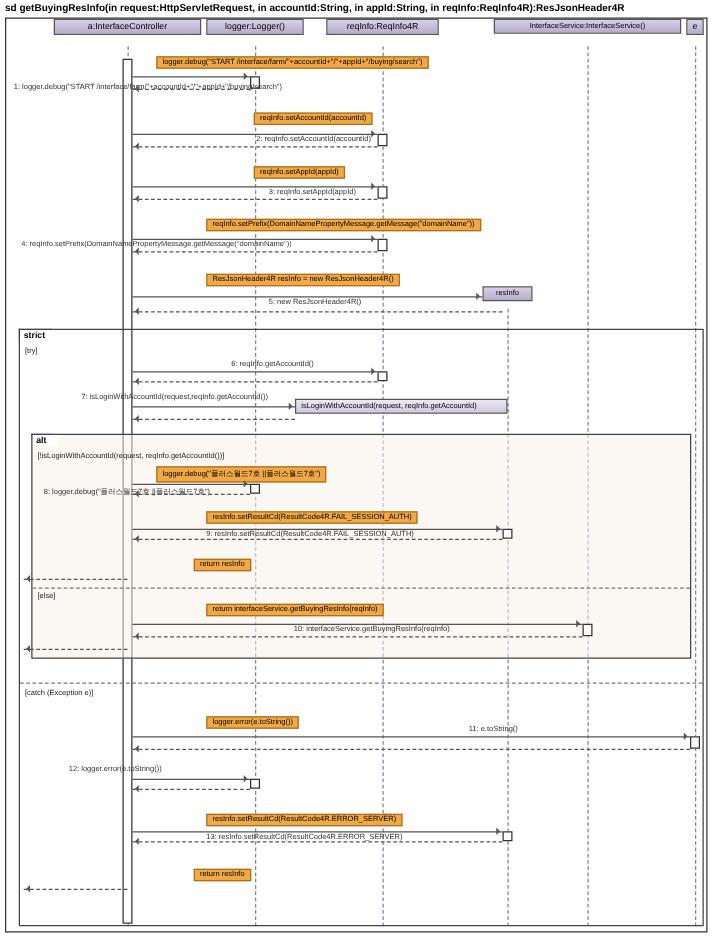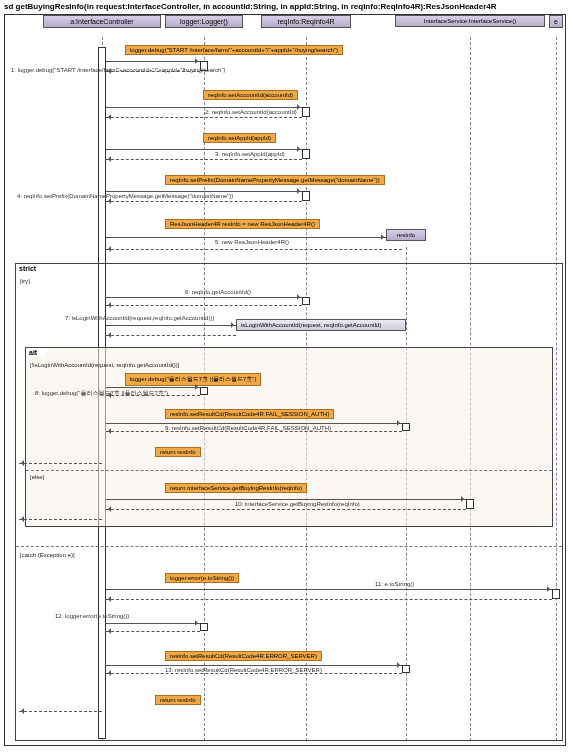--- a/index.html
+++ b/index.html
@@ -149,21 +149,21 @@
     background: linear-gradient(#d7d0e8, #b6acc9);
     border: 1px solid #555;
     padding: 2px 4px;
     font-size: 6px;
     text-align: center;
   }
 </style>
 </head>
 <body>
 
-<div class="title">sd getBuyingResInfo(in request:InterfaceController, in accountId:String, in appId:String, in reqInfo:ReqInfo4R):ResJsonHeader4R</div>
+<div class="title">sd getBuyingResInfo(in request:HttpServletRequest, in accountId:String, in appId:String, in reqInfo:ReqInfo4R):ResJsonHeader4R</div>
 
 <div class="frame">
 
   <div class="lifeline-head" style="left:38px; width:118px;">a:InterfaceController</div>
   <div class="lifeline-head" style="left:160px; width:78px;">logger:Logger()</div>
   <div class="lifeline-head" style="left:256px; width:90px;">reqInfo:ReqInfo4R</div>
   <div class="lifeline-head small" style="left:390px; width:150px;">InterfaceService:InterfaceService()</div>
   <div class="lifeline-head" style="left:544px; width:14px;">e</div>
 
   <div class="lifeline" style="left:97px; height:704px;"></div>

